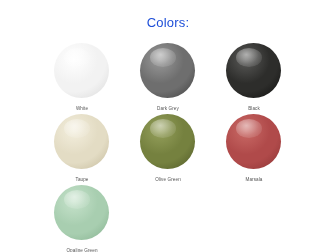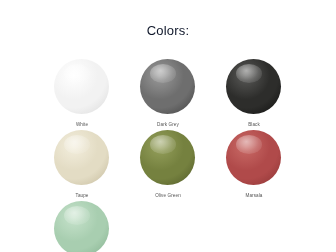--- a/index.html
+++ b/index.html
@@ -16,24 +16,24 @@
   .page {
     position: relative;
     width: 336px;
     height: 252px;
     background: #ffffff;
     box-sizing: border-box;
   }
   .page-title {
     text-align: center;
     font-size: 13px;
-    color: #0f172a;
+    color: #1d4ed8;
     font-weight: 400;
     letter-spacing: 0.2px;
-    margin: 12px;
+    margin: 4px;
     padding-top: 9px;
     height: 20px;
     line-height: 20px;
   }
   .swatch-grid {
     width: 258px;
     margin: 0 auto;
     padding-top: 6px;
     display: flex;
     flex-wrap: wrap;

